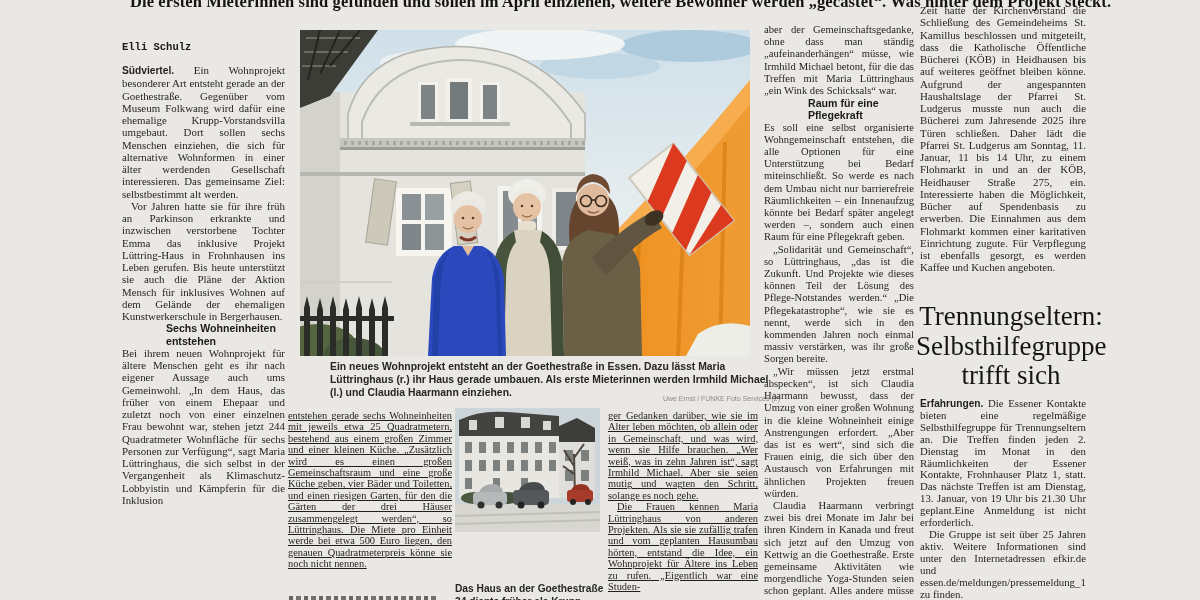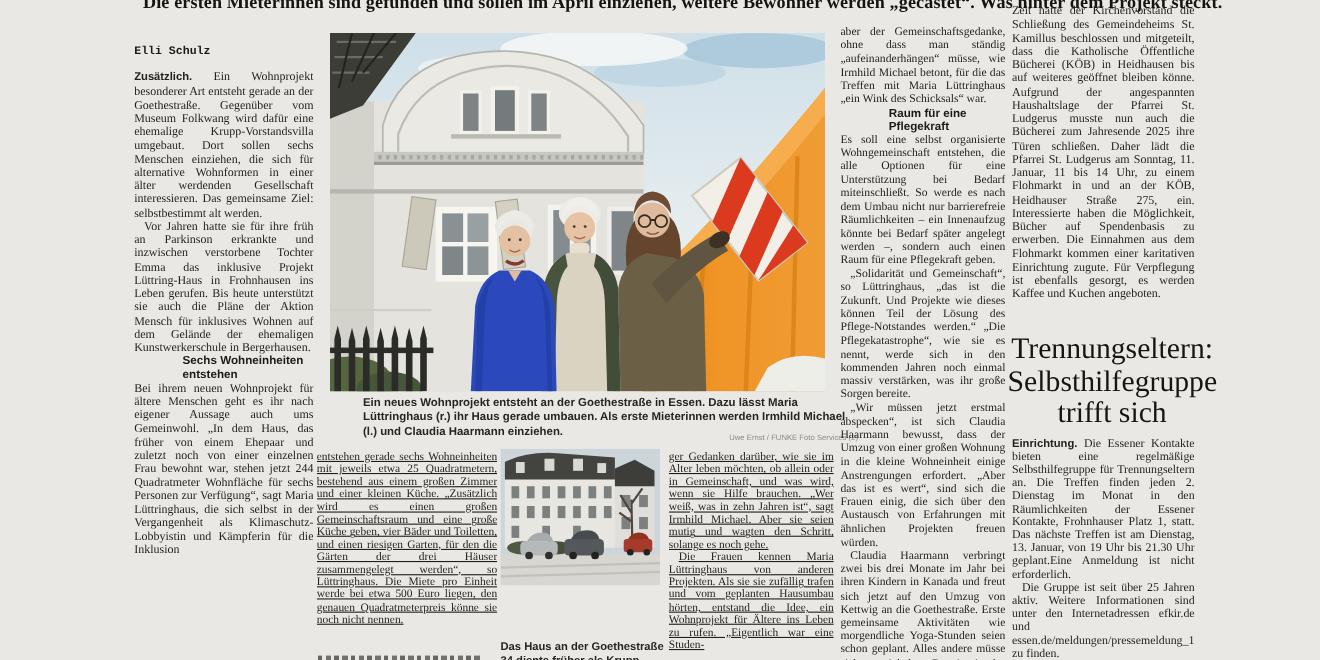--- a/index.html
+++ b/index.html
@@ -43,21 +43,21 @@
   }
 </style>
 </head>
 <body>
 
 <div class="abs tophead" style="left:130px;top:-8px;">Die ersten Mieterinnen sind gefunden und sollen im April einziehen, weitere Bewohner werden „gecastet“. Was hinter dem Projekt steckt.</div>
 
 <div class="abs byline" style="left:122px;top:41px;">Elli Schulz</div>
 
 <div class="abs bodytext" style="left:122px;top:64px;width:163px;height:536px;">
-  <p><span class="lead">Zusätzlich.</span> <span>Ein Wohnprojekt besonderer Art entsteht gerade an der Goethestraße. Gegenüber vom Museum Folkwang wird dafür eine ehemalige Krupp-Vorstandsvilla umgebaut. Dort sollen sechs Menschen einziehen, die sich für alternative Wohnformen in einer älter werdenden Gesellschaft interessieren. Das gemeinsame Ziel: selbstbestimmt alt werden.</span></p>
+  <p><span class="lead">Südviertel.</span> <span>Ein Wohnprojekt besonderer Art entsteht gerade an der Goethestraße. Gegenüber vom Museum Folkwang wird dafür eine ehemalige Krupp-Vorstandsvilla umgebaut. Dort sollen sechs Menschen einziehen, die sich für alternative Wohnformen in einer älter werdenden Gesellschaft interessieren. Das gemeinsame Ziel: selbstbestimmt alt werden.</span></p>
   <p class="ind">Vor Jahren hatte sie für ihre früh an Parkinson erkrankte und inzwischen verstorbene Tochter Emma das inklusive Projekt Lüttring-Haus in Frohnhausen ins Leben gerufen. Bis heute unterstützt sie auch die Pläne der Aktion Mensch für inklusives Wohnen auf dem Gelände der ehemaligen Kunstwerkerschule in Bergerhausen.</p>
   <p class="subhead">Sechs Wohneinheiten entstehen</p>
   <p>Bei ihrem neuen Wohnprojekt für ältere Menschen geht es ihr nach eigener Aussage auch ums Gemeinwohl. „In dem Haus, das früher von einem Ehepaar und zuletzt noch von einer einzelnen Frau bewohnt war, stehen jetzt 244 Quadratmeter Wohnfläche für sechs Personen zur Verfügung“, sagt Maria Lüttringhaus, die sich selbst in der Vergangenheit als Klimaschutz-Lobbyistin und Kämpferin für die Inklusion</p>
 </div>
 
 <div class="photo" style="left:300px;top:30px;width:450px;height:326px;">
 <svg width="450" height="326" viewBox="0 0 450 326">
   <defs>
     <linearGradient id="sky" x1="0" y1="0" x2="0" y2="1">
       <stop offset="0" stop-color="#cfdfe9"></stop>
@@ -268,15 +268,15 @@
   <p class="ind">Claudia Haarmann verbringt zwei bis drei Monate im Jahr bei ihren Kindern in Kanada und freut sich jetzt auf den Umzug von Kettwig an die Goethestraße. Erste gemeinsame Aktivitäten wie morgendliche Yoga-Stunden seien schon geplant. Alles andere müsse sich entwickeln. „Das ist ja das Spannende“, so Haarmann. Maria</p>
 </div>
 
 <div class="abs bodytext" style="left:920px;top:4px;width:166px;height:292px;">
   <p>Zeit hatte der Kirchenvorstand die Schließung des Gemeindeheims St. Kamillus beschlossen und mitgeteilt, dass die Katholische Öffentliche Bücherei (KÖB) in Heidhausen bis auf weiteres geöffnet bleiben könne. Aufgrund der angespannten Haushaltslage der Pfarrei St. Ludgerus musste nun auch die Bücherei zum Jahresende 2025 ihre Türen schließen. Daher lädt die Pfarrei St. Ludgerus am Sonntag, 11. Januar, 11 bis 14 Uhr, zu einem Flohmarkt in und an der KÖB, Heidhauser Straße 275, ein. Interessierte haben die Möglichkeit, Bücher auf Spendenbasis zu erwerben. Die Einnahmen aus dem Flohmarkt kommen einer karitativen Einrichtung zugute. Für Verpflegung ist ebenfalls gesorgt, es werden Kaffee und Kuchen angeboten.</p>
 </div>
 
 <div class="abs bighead" style="left:916px;top:302px;width:190px;">Trennungseltern: Selbsthilfegruppe trifft sich</div>
 
 <div class="abs bodytext" style="left:920px;top:398px;width:166px;height:202px;font-size:10.8px;line-height:11.9px;">
-  <p><span class="lead">Einrichtung.</span> <span>Die Essener Kontakte bieten eine regelmäßige Selbsthilfegruppe für Trennungseltern an. Die Treffen finden jeden 2. Dienstag im Monat in den Räumlichkeiten der Essener Kontakte, Frohnhauser Platz 1, statt. Das nächste Treffen ist am Dienstag, 13. Januar, von 19 Uhr bis 21.30 Uhr geplant.Eine Anmeldung ist nicht erforderlich.</span></p>
+  <p><span class="lead">Erfahrungen.</span> <span>Die Essener Kontakte bieten eine regelmäßige Selbsthilfegruppe für Trennungseltern an. Die Treffen finden jeden 2. Dienstag im Monat in den Räumlichkeiten der Essener Kontakte, Frohnhauser Platz 1, statt. Das nächste Treffen ist am Dienstag, 13. Januar, von 19 Uhr bis 21.30 Uhr geplant.Eine Anmeldung ist nicht erforderlich.</span></p>
   <p class="ind">Die Gruppe ist seit über 25 Jahren aktiv. Weitere Informationen sind unter den Internetadressen efkir.de und essen.de/meldungen/pressemeldung_1542446.de.html zu finden.</p>
 </div>
 
 </body></html>

